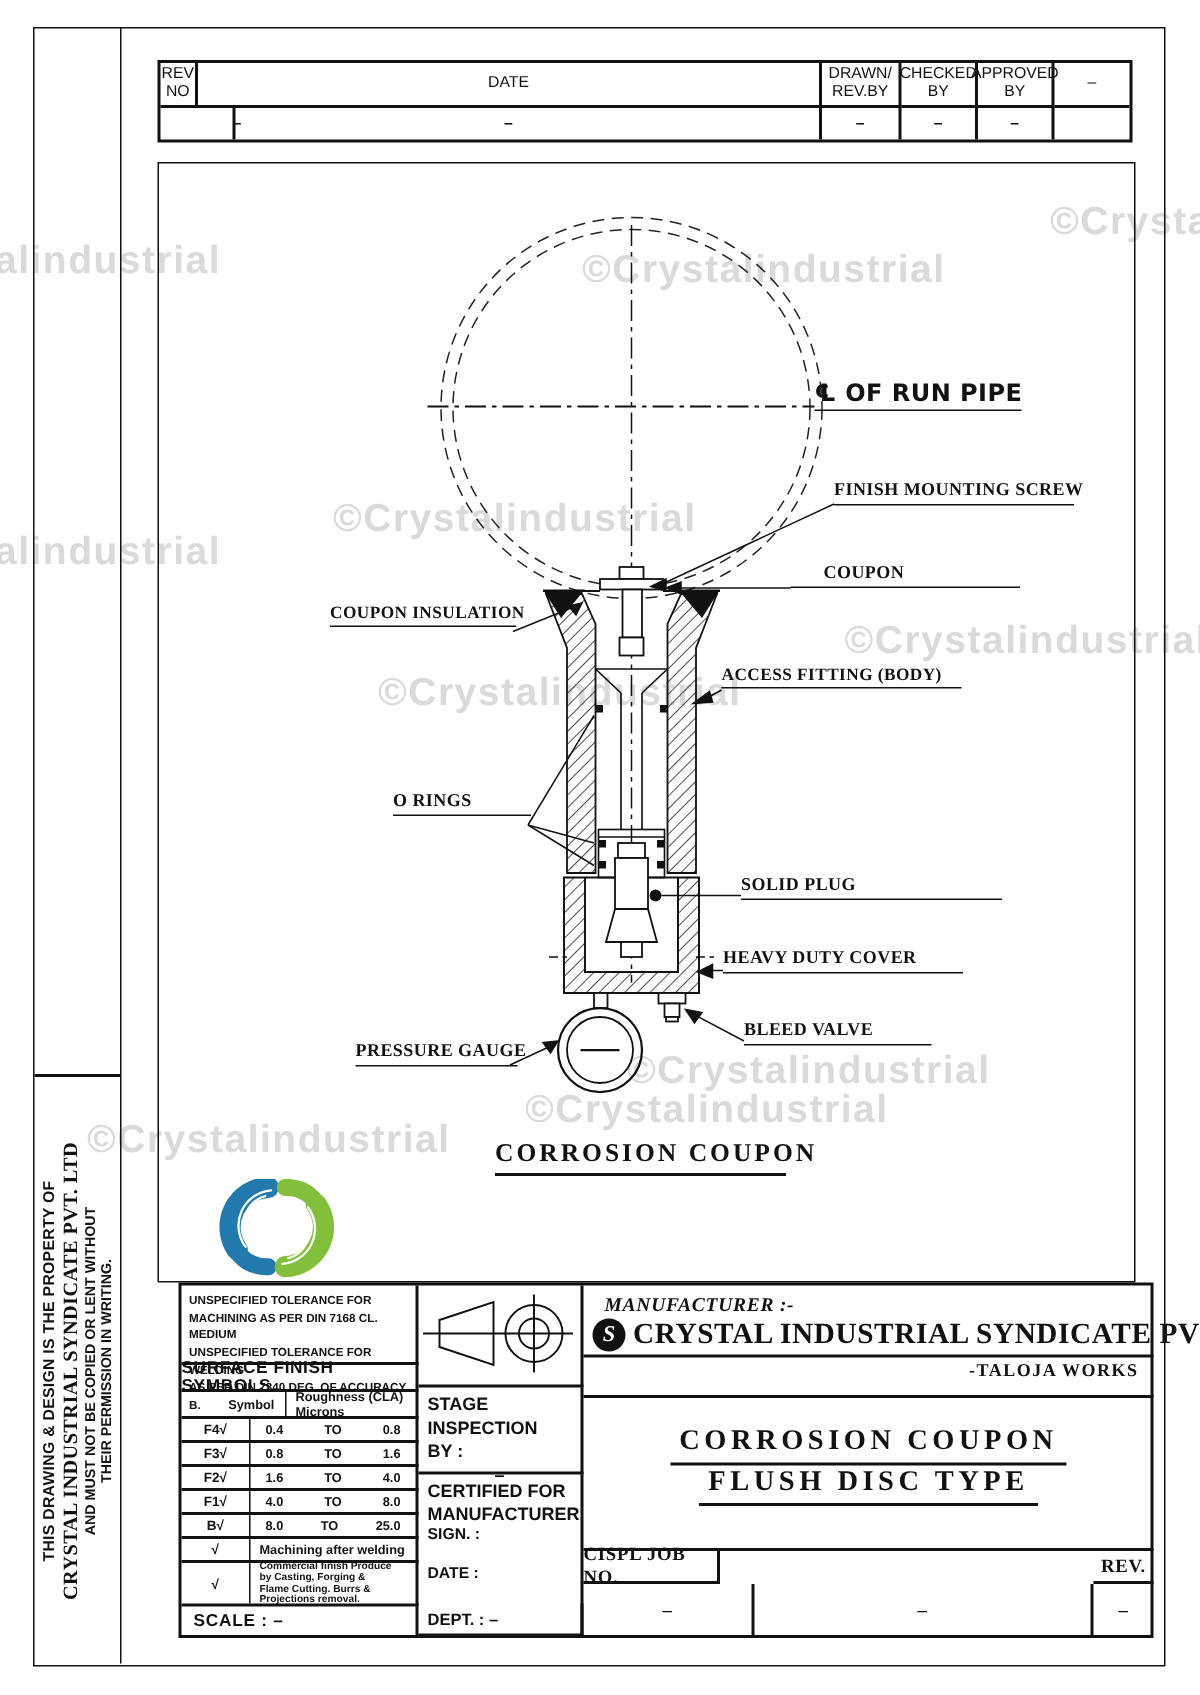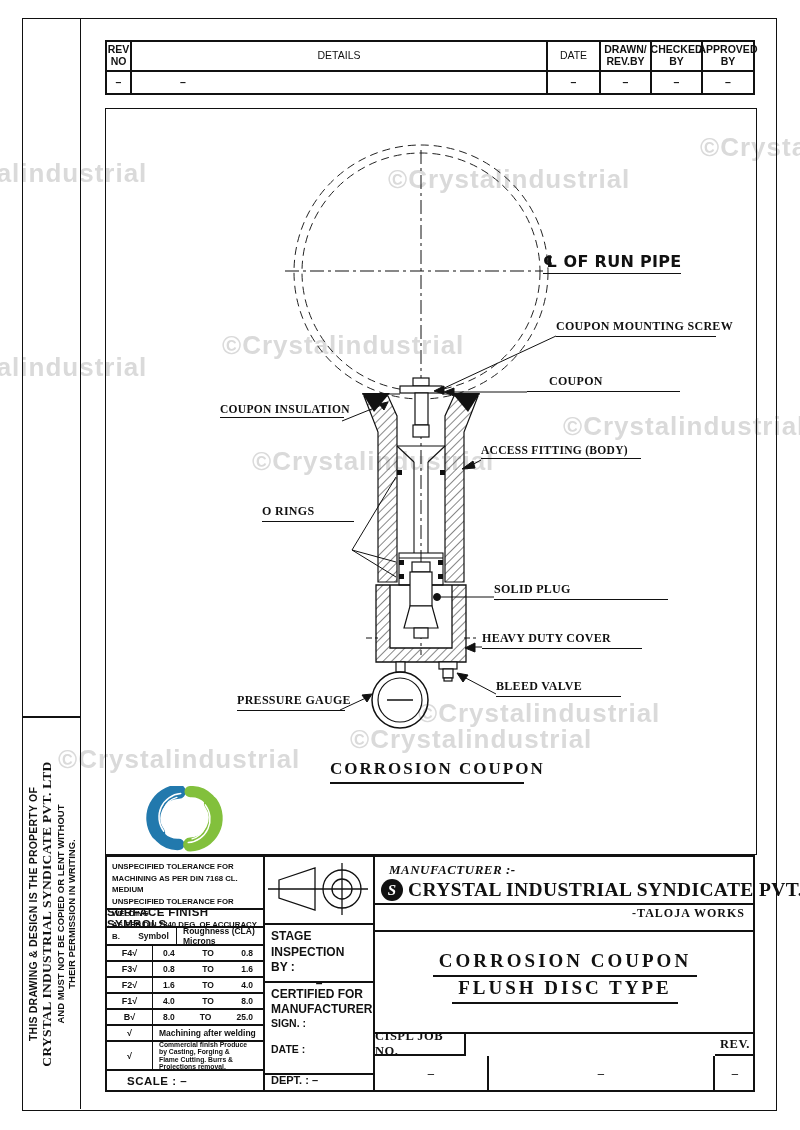--- a/index.html
+++ b/index.html
@@ -1,19 +1,19 @@
 <!DOCTYPE html>
 <html><head>
 <meta charset="utf-8">
 <style>
   html,body{margin:0;padding:0;}
   body{width:800px;height:1130px;position:relative;background:#ffffff;overflow:hidden;
        font-family:"Liberation Sans",sans-serif;color:#111;}
   .abs{position:absolute;}
-  .preline{white-space:pre-line;font-weight:bold;}
+  .preline{white-space:pre-line;}
   
   .page-border{left:22px;top:18px;width:753px;height:1091px;border:1.5px solid #111;}
   .sidebar-divider{left:80px;top:18px;width:0;height:1091px;border-left:1.5px solid #111;}
   .sidebar-box{left:23px;top:716px;width:57px;height:392px;border-top:2px solid #111;
                display:flex;align-items:center;justify-content:center;}
   .sidebar-rot{transform:rotate(-90deg);width:392px;flex:none;text-align:center;}
   .sb1{font:bold 10.5px "Liberation Sans",sans-serif;letter-spacing:.2px;}
   .sb2{font:bold 13.5px "Liberation Serif",serif;letter-spacing:.3px;}
   .sb3,.sb4{font:bold 9.5px "Liberation Sans",sans-serif;}
   
@@ -26,31 +26,31 @@
   .rt-details-val{justify-content:flex-start;padding-left:48px;}
   
   .draw-box{left:105px;top:108px;width:650px;height:745px;border:1.5px solid #111;}
   .dlabel{position:absolute;font:bold 12px "Liberation Serif",serif;letter-spacing:.3px;
           border-bottom:1.5px solid #111;padding-bottom:2px;white-space:nowrap;}
   .heading{left:330px;top:759px;width:194px;text-align:center;border-bottom:2px solid #111;
            font:bold 17px "Liberation Serif",serif;letter-spacing:2px;padding-bottom:3px;white-space:nowrap;}
   .wm{position:absolute;font:bold 26px "Liberation Sans",sans-serif;color:#dadada;letter-spacing:1px;
       white-space:nowrap;z-index:0;}
   
-  .bb{left:105px;top:855px;width:650px;height:237px;border:2px solid #111;box-sizing:border-box;}
+  .bb{left:119px;top:855px;width:650px;height:237px;border:2px solid #111;box-sizing:border-box;}
   .cell{position:absolute;box-sizing:border-box;}
   .br{border-right:2px solid #111;} .bbot{border-bottom:2px solid #111;}
   .tol{font:bold 7.8px "Liberation Sans",sans-serif;line-height:1.5;padding:4px 5px;}
   .sfs-title{font:bold 11.5px "Liberation Sans",sans-serif;display:flex;align-items:center;justify-content:center;letter-spacing:.4px;}
   .sfs-sub,.sfs-row{display:flex;align-items:stretch;font:bold 8.5px "Liberation Sans",sans-serif;}
   .symcol{width:45px;border-right:1.5px solid #111;display:flex;align-items:center;justify-content:center;flex:none;}
   .rough{flex:1;display:flex;align-items:center;justify-content:space-between;padding:0 10px;}
   .rough1{flex:1;display:flex;align-items:center;padding:0 6px;}
   .symglyph{font:bold 9px "Liberation Sans",sans-serif;}
-  .scale-row{font:bold 11.5px "Liberation Sans",sans-serif;display:flex;align-items:center;padding-left:20px;letter-spacing:.5px;}
+  .scale-row{font:bold 11.5px "Liberation Sans",sans-serif;display:flex;align-items:center;padding-left:8px;letter-spacing:.5px;}
   .stage-cell{font:bold 12px "Liberation Sans",sans-serif;line-height:1.3;padding:4px 6px;}
   .cert-cell{font:bold 12px "Liberation Sans",sans-serif;line-height:1.25;padding:4px 6px;}
   .small-lab{font:bold 10.5px "Liberation Sans",sans-serif;}
   .dept-row{font:bold 11px "Liberation Sans",sans-serif;display:flex;align-items:center;padding-left:6px;}
   .manu-label{font:bold italic 13px "Liberation Serif",serif;letter-spacing:.5px;padding:5px 0 0 14px;}
   .manu-name-row{display:flex;align-items:center;gap:5px;padding:1px 4px 2px 6px;border-bottom:2px solid #111;}
   .manu-logo{width:22px;height:22px;border-radius:50%;background:#111;color:#fff;flex:none;
              display:flex;align-items:center;justify-content:center;font:bold italic 15px "Liberation Serif",serif;}
   .manu-name{font:bold 19.5px "Liberation Serif",serif;letter-spacing:.4px;white-space:nowrap;}
   .manu-works{font:bold 12px "Liberation Serif",serif;text-align:right;padding:1px 10px 0 0;letter-spacing:1px;}
@@ -82,21 +82,20 @@
     <div class="sb1">THIS DRAWING &amp; DESIGN IS THE PROPERTY OF</div>
     <div class="sb2">CRYSTAL INDUSTRIAL SYNDICATE PVT. LTD</div>
     <div class="sb3">AND MUST NOT BE COPIED OR LENT WITHOUT</div>
     <div class="sb4">THEIR PERMISSION IN WRITING.</div>
   </div>
 </div>
 
 <div class="abs rev-table">
   <div class="rt-cell preline">REV
 NO</div>
-  <div class="rt-cell">DETAILS</div>
   <div class="rt-cell">DATE</div>
   <div class="rt-cell preline">DRAWN/
 REV.BY</div>
   <div class="rt-cell preline">CHECKED
 BY</div>
   <div class="rt-cell preline">APPROVED
 BY</div>
   <div class="rt-cell">–</div>
   <div class="rt-cell rt-details-val">–</div>
   <div class="rt-cell">–</div>
@@ -201,25 +200,25 @@
     <line x1="482" y1="647" x2="472" y2="647"></line>
       <polygon points="465,648 475,643 475,652"></polygon>
     <line x1="496" y1="694" x2="462" y2="676"></line>
       <polygon points="457,673 468,675 463,682"></polygon>
     <line x1="340" y1="710" x2="368" y2="697"></line>
       <polygon points="372,694 362,695 367,702"></polygon>
   </g>
 </svg>
 
 <div class="abs dlabel cl-font" style="left:543px;top:252px;width:138px;z-index:2;">℄ OF RUN PIPE</div>
-<div class="abs dlabel" style="left:556px;top:319px;width:160px;z-index:2;">COUPON MOUNTING SCREW</div>
+<div class="abs dlabel" style="left:556px;top:319px;width:160px;z-index:2;">FINISH MOUNTING SCREW</div>
 <div class="abs dlabel" style="left:527px;top:374px;width:153px;text-indent:22px;z-index:2;">COUPON</div>
 <div class="abs dlabel" style="left:220px;top:403px;width:124px;font-size:11.5px;z-index:2;">COUPON INSULATION</div>
 <div class="abs dlabel" style="left:481px;top:444px;width:160px;font-size:11.5px;z-index:2;">ACCESS FITTING (BODY)</div>
-<div class="abs dlabel" style="left:262px;top:504px;width:92px;z-index:2;">O RINGS</div>
+<div class="abs dlabel" style="left:262px;top:526px;width:92px;z-index:2;">O RINGS</div>
 <div class="abs dlabel" style="left:494px;top:582px;width:174px;z-index:2;">SOLID PLUG</div>
 <div class="abs dlabel" style="left:482px;top:631px;width:160px;z-index:2;">HEAVY DUTY COVER</div>
 <div class="abs dlabel" style="left:496px;top:679px;width:125px;z-index:2;">BLEED VALVE</div>
 <div class="abs dlabel" style="left:237px;top:693px;width:108px;z-index:2;">PRESSURE GAUGE</div>
 
 <div class="abs heading" style="z-index:2;">CORROSION  COUPON</div>
 
 <svg class="abs" style="left:137px;top:786px;z-index:2;" width="95" height="66" viewBox="0 0 100 70">
   <g fill="none" stroke-linecap="round">
     <path d="M44,6 A28,28 0 0 0 22,50" stroke="#2279ad" stroke-width="15"></path>
@@ -309,21 +308,21 @@
         <line x1="77" y1="6" x2="77" y2="58"></line>
       </g>
     </svg>
   </div>
   <div class="cell stage-cell br bbot" style="left:158px;top:68px;width:110px;height:58px;">
     <div>STAGE</div>
     <div>INSPECTION</div>
     <div>BY :</div>
     <div class="dash" style="text-align:center;">–</div>
   </div>
-  <div class="cell cert-cell br bbot" style="left:158px;top:126px;width:110px;height:92px;">
+  <div class="cell cert-cell br bbot" style="left:158px;top:126px;width:110px;height:108px;">
     <div>CERTIFIED FOR</div>
     <div>MANUFACTURER</div>
     <div class="small-lab">SIGN. :</div>
     <div class="small-lab" style="margin-top:14px;">DATE :</div>
   </div>
   <div class="cell dept-row br" style="left:158px;top:212px;width:110px;height:21px;">DEPT. :  –</div>
 
   <div class="cell bbot" style="left:268px;top:0;width:380px;height:75px;">
     <div class="manu-label">MANUFACTURER :-</div>
     <div class="manu-name-row">

